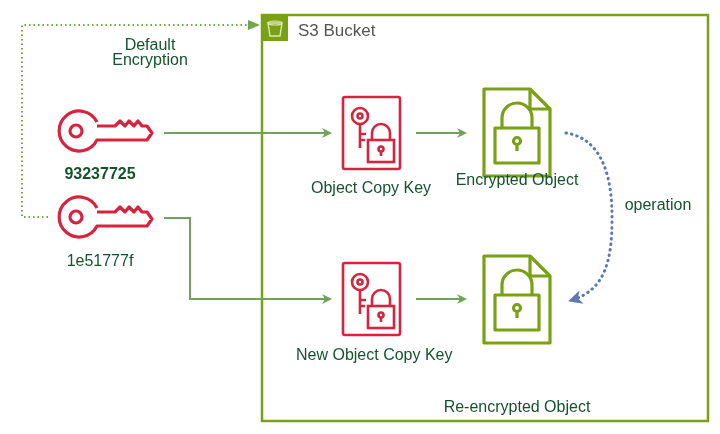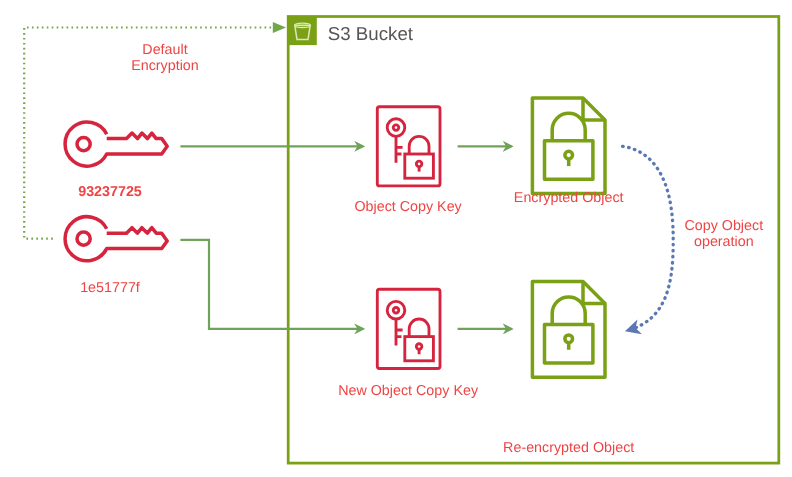--- a/index.html
+++ b/index.html
@@ -1,19 +1,19 @@
 <!DOCTYPE html>
 <html><head>
 <meta charset="utf-8">
 <style>
   html, body { margin: 0; padding: 0; background: #ffffff; }
   body { width: 720px; height: 434px; position: relative; overflow: hidden;
          font-family: "Liberation Sans", "DejaVu Sans", sans-serif; color: #222; }
   svg.canvas { position: absolute; left: 0; top: 0; }
-  .lbl { position: absolute; font-size: 13px; color: #ef4444; text-align: center; line-height: 15px; white-space: nowrap; }
+  .lbl { position: absolute; font-size: 16px; color: #14532d; text-align: center; line-height: 15px; white-space: nowrap; }
   .bucket-title { position: absolute; left: 298px; top: 21px; font-size: 17px; color: #555; }
 </style>
 </head>
 <body>
 
 <svg class="canvas" width="720" height="434" viewBox="0 0 720 434">
   <defs>
     <marker id="ag" markerWidth="10" markerHeight="10" refX="8" refY="5" orient="auto" markerUnits="userSpaceOnUse">
       <path d="M0,0 L10,5 L0,10 L3,5 Z" fill="#6fa35a"></path>
     </marker>
@@ -100,15 +100,14 @@
 <div class="lbl" style="left:60px; top:166px; width:80px;font-weight:bold;">93237725</div>
 <div class="lbl" style="left:60px; top:253px; width:80px;">1e51777f</div>
 
 <div class="lbl" style="left:311px; top:180px; width:120px;">Object Copy Key</div>
 <div class="lbl" style="left:296px; top:347px; width:150px;">New Object Copy Key</div>
 
 <div class="lbl" style="left:452px; top:172px; width:130px;">Encrypted Object</div>
 <div class="lbl" style="left:440px; top:356px; width:154px;margin-top:43px;">Re-encrypted Object</div>
 
 <div class="lbl" style="left:616px; top:197px; width:84px;">
-  <div>Copy Object</div>
   <div>operation</div>
 </div>
 
 </body></html>

